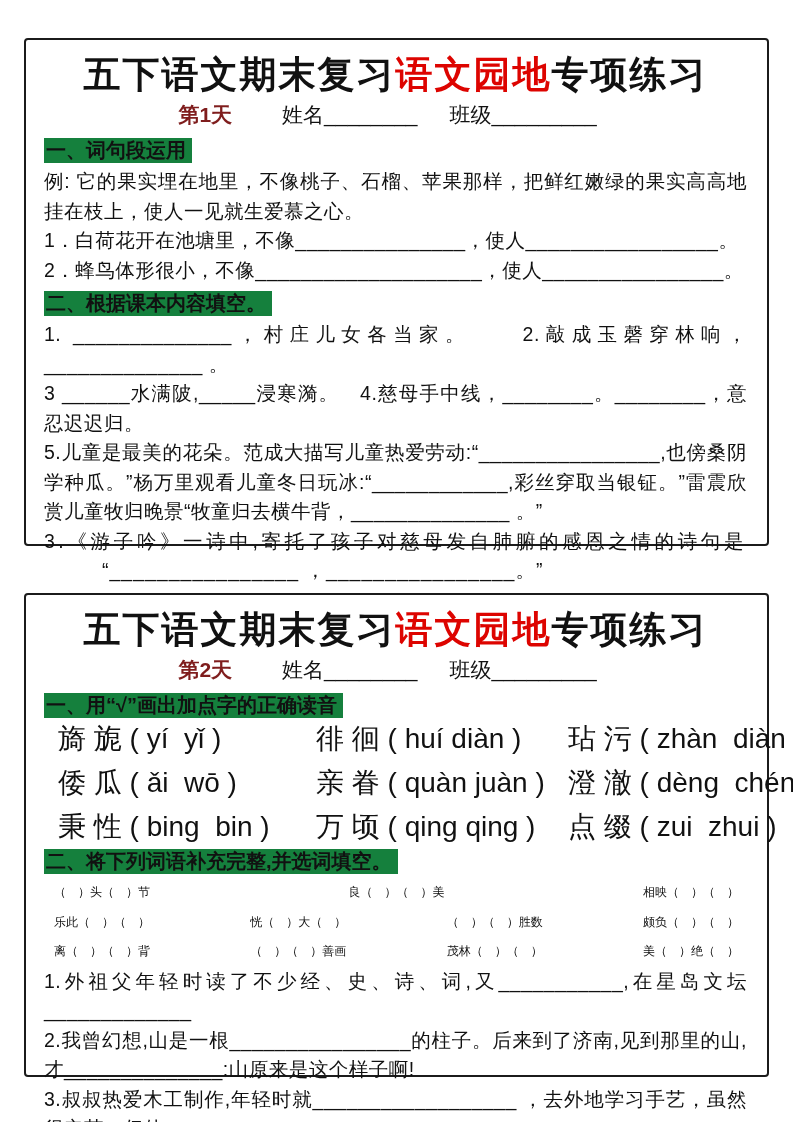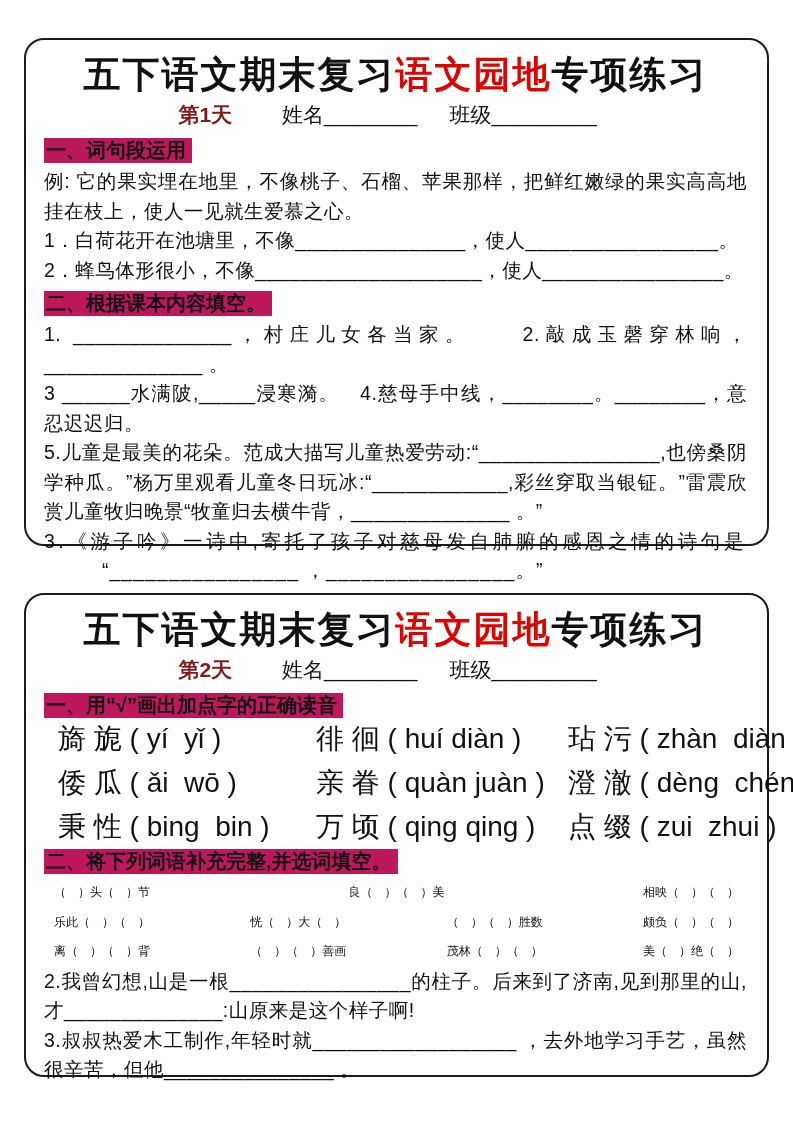--- a/index.html
+++ b/index.html
@@ -3,40 +3,40 @@
 <meta charset="utf-8">
 <style>
   html,body{margin:0;padding:0;}
   body{
     width:793px;height:1122px;background:#ffffff;position:relative;
     font-family:"Liberation Sans",sans-serif;color:#111;
     -webkit-font-smoothing:antialiased;
   }
   .card{
     position:absolute;left:24px;width:745px;box-sizing:border-box;
-    border:2px solid #1b1b1b;border-radius:20px;background:#fff;
+    border:2px solid #1b1b1b;border-radius:4px;background:#fff;
     padding:4px 20px 6px 18px;
   }
   #card1{top:38px;height:508px;}
   #card2{top:593px;height:484px;}
   .title{
     text-align:center;font-size:37px;font-weight:bold;letter-spacing:2px;
     font-family:"DejaVu Serif","Liberation Serif",serif;
     margin:6px 0 2px 0;line-height:48px;white-space:nowrap;
   }
   .red{color:#dd0400;}
   .blue{color:#7f1d1d;}
   .subtitle{
     text-align:center;font-size:21px;line-height:30px;margin:2px 0 6px 0;
     font-weight:bold;
   }
   .subtitle .day{margin-right:34px;font-weight:bold;}
   .subtitle .pair{margin:0 16px;font-weight:normal;}
   .sec-head{margin:4px 0 2px 0;line-height:29px;font-size:20px;font-weight:bold;}
-  .hl{background:#be185d;padding:1px 6px 2px 2px;}
+  .hl{background:#15803d;padding:1px 6px 2px 2px;}
   .line{
     font-size:19.5px;line-height:29.5px;margin:0;text-align:justify;
     letter-spacing:0.5px;
   }
   .tracked{letter-spacing:3.5px;text-align:justify;text-align-last:justify;}
   .quote-line{padding-left:58px;letter-spacing:1px;}
   .pinyin-grid{
     display:grid;grid-template-columns:258px 252px 1fr;
     padding:2px 0 2px 14px;font-size:28px;line-height:29px;row-gap:15px;
   }
@@ -102,15 +102,16 @@
     <span class="word-cell">（　）（　）胜数</span>
     <span class="word-cell">颇负（　）（　）</span>
   </div>
   <div class="word-row">
     <span class="word-cell">离（　）（　）背</span>
     <span class="word-cell">（　）（　）善画</span>
     <span class="word-cell">茂林（　）（　）</span>
     <span class="word-cell">美（　）绝（　）</span>
   </div>
 
+  <p class="line">1.外祖父年轻时读了不少经、史、诗、词,又___________,在星岛文坛_____________</p>
   <p class="line">2.我曾幻想,山是一根________________的柱子。后来到了济南,见到那里的山,才______________:山原来是这个样子啊!</p>
   <p class="line">3.叔叔热爱木工制作,年轻时就__________________ ，去外地学习手艺，虽然很辛苦，但他_______________ 。</p>
 </div>
 
 </body></html>

